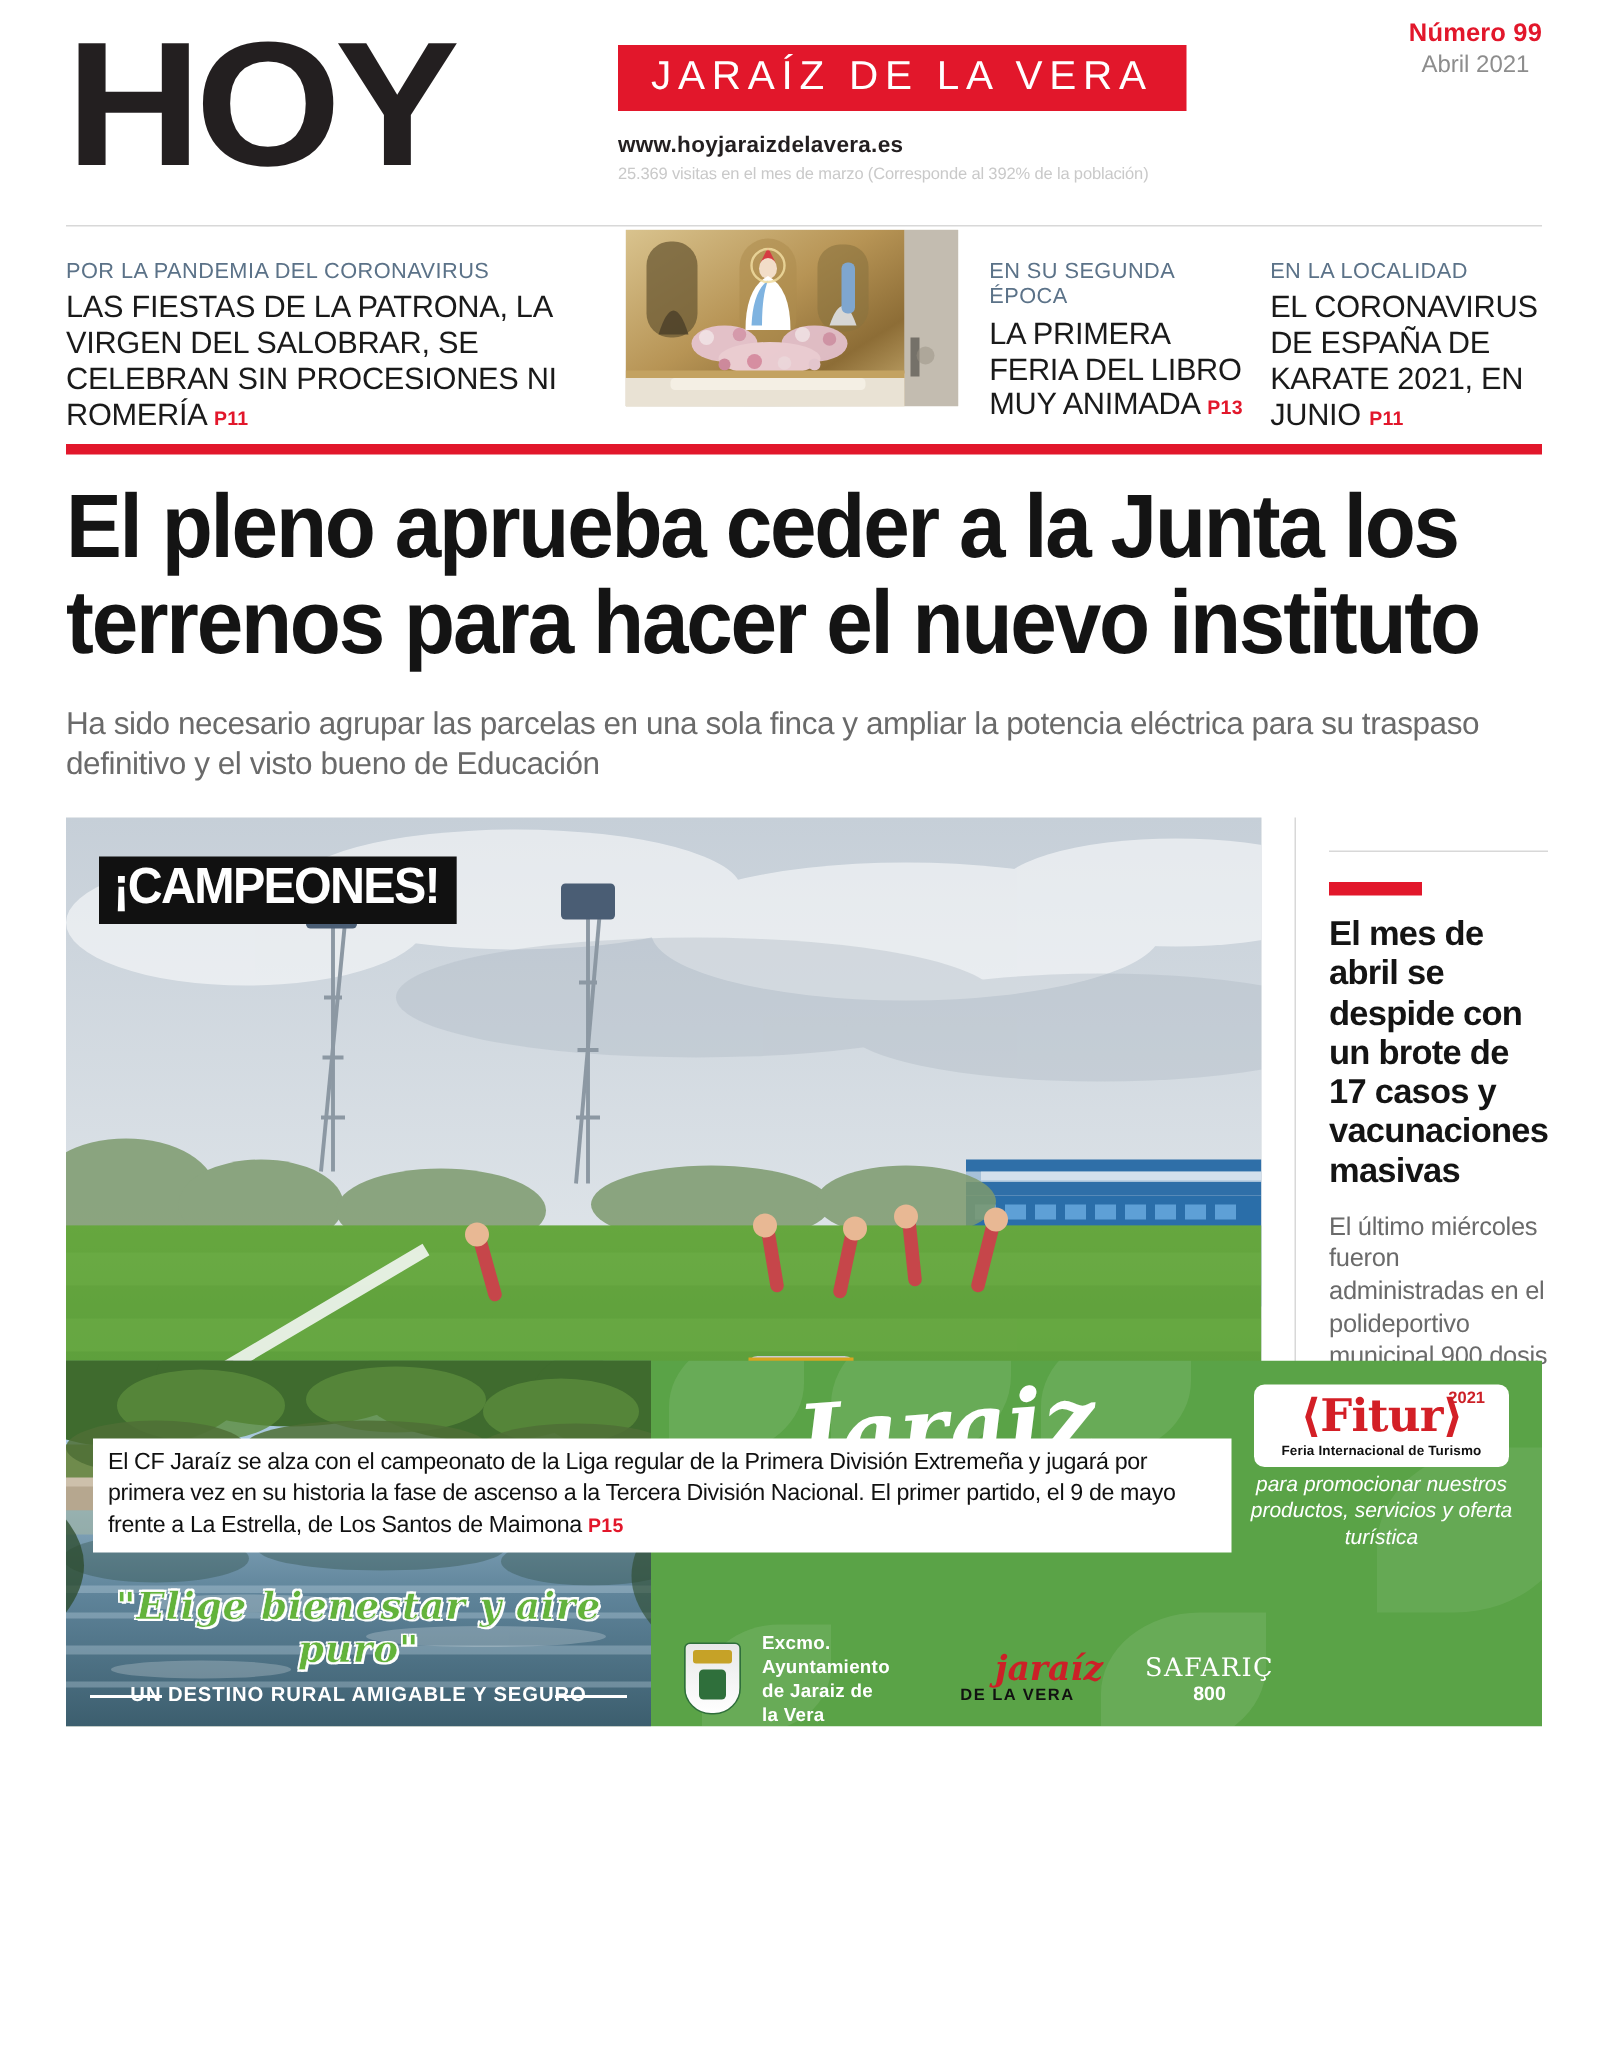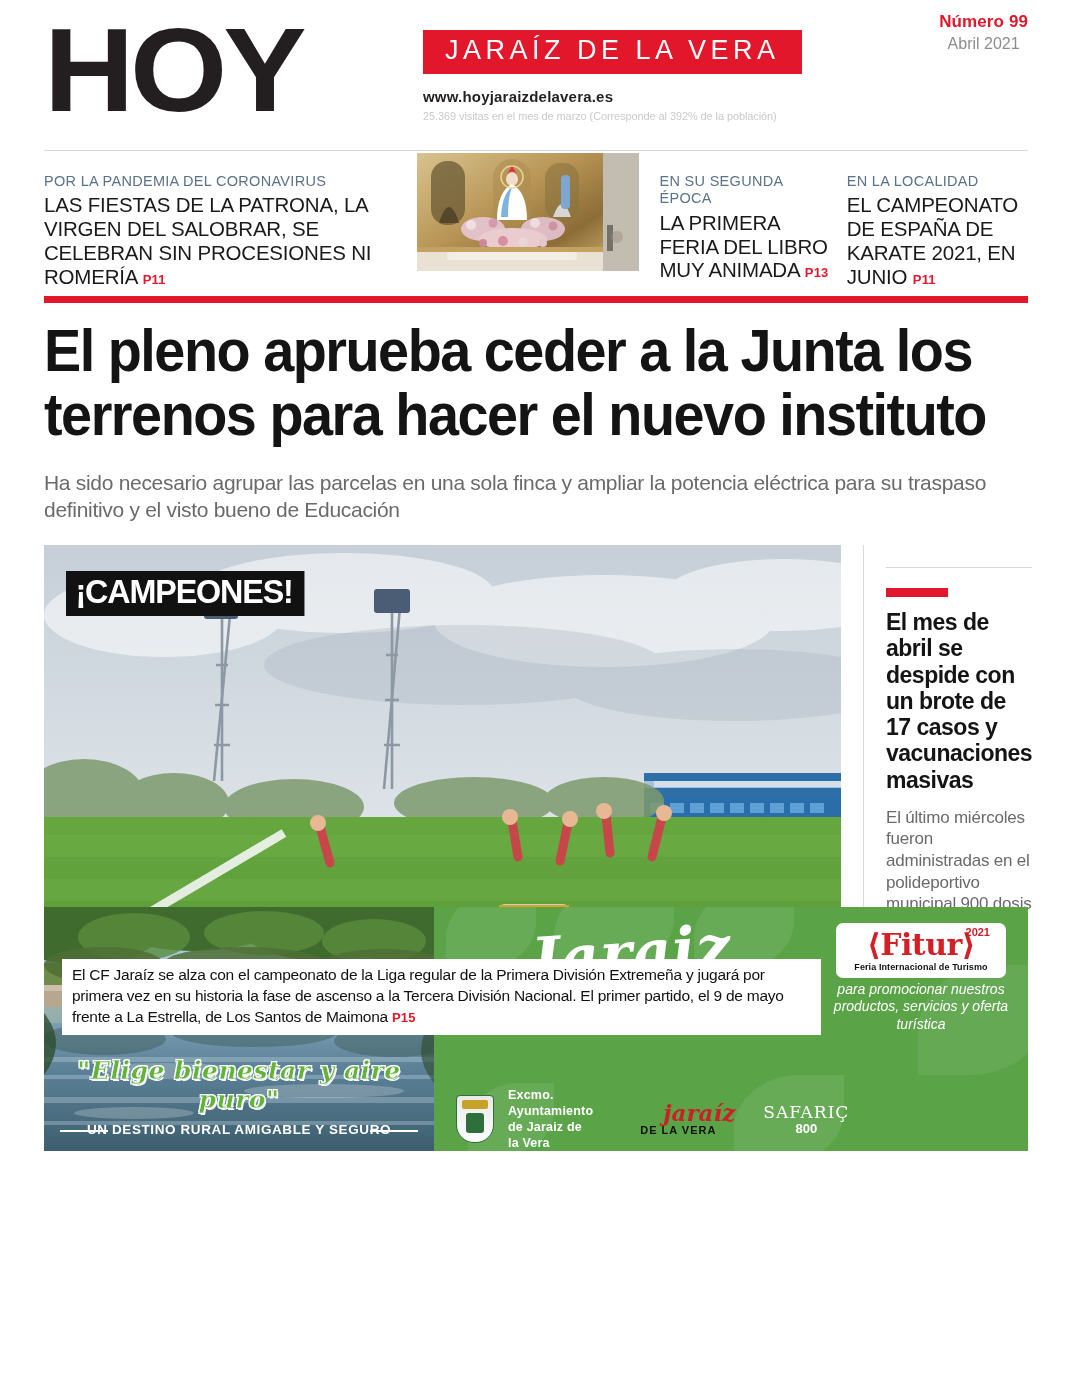--- a/index.html
+++ b/index.html
@@ -39,21 +39,21 @@
     font-weight: bold;
     font-size: 118px;
     line-height: 0.82;
     letter-spacing: -4px;
     color: #231f20;
     transform: scaleX(1.06);
     transform-origin: left top;
   }
   .mast-center {
     position: absolute;
-    left: 379px;
+    left: 368px;
     top: 30px;
     width: 420px;
   }
   .town-box {
     background: #e2172b;
     color: #ffffff;
     display: inline-block;
     padding: 6px 22px 8px 22px;
     font-size: 27px;
     font-weight: normal;
@@ -557,21 +557,21 @@
       <div class="teaser-kicker">EN SU SEGUNDA ÉPOCA</div>
       <div class="teaser-head">
         <span>LA PRIMERA FERIA DEL LIBRO MUY ANIMADA</span>
         <span class="pref">P13</span>
       </div>
     </div>
 
     <div class="teaser teaser-c">
       <div class="teaser-kicker">EN LA LOCALIDAD</div>
       <div class="teaser-head">
-        <span>EL CAMPEONATO DE ESPAÑA DE KARATE 2021, EN JUNIO</span>
+        <span>EL CORONAVIRUS DE ESPAÑA DE KARATE 2021, EN JUNIO</span>
         <span class="pref">P11</span>
       </div>
     </div>
   </div>
 
   <div class="rule-red"></div>
 
   <div class="lede">
     <div class="lede-head">El pleno aprueba ceder a la Junta los terrenos para hacer el nuevo instituto</div>
     <div class="lede-subs">

